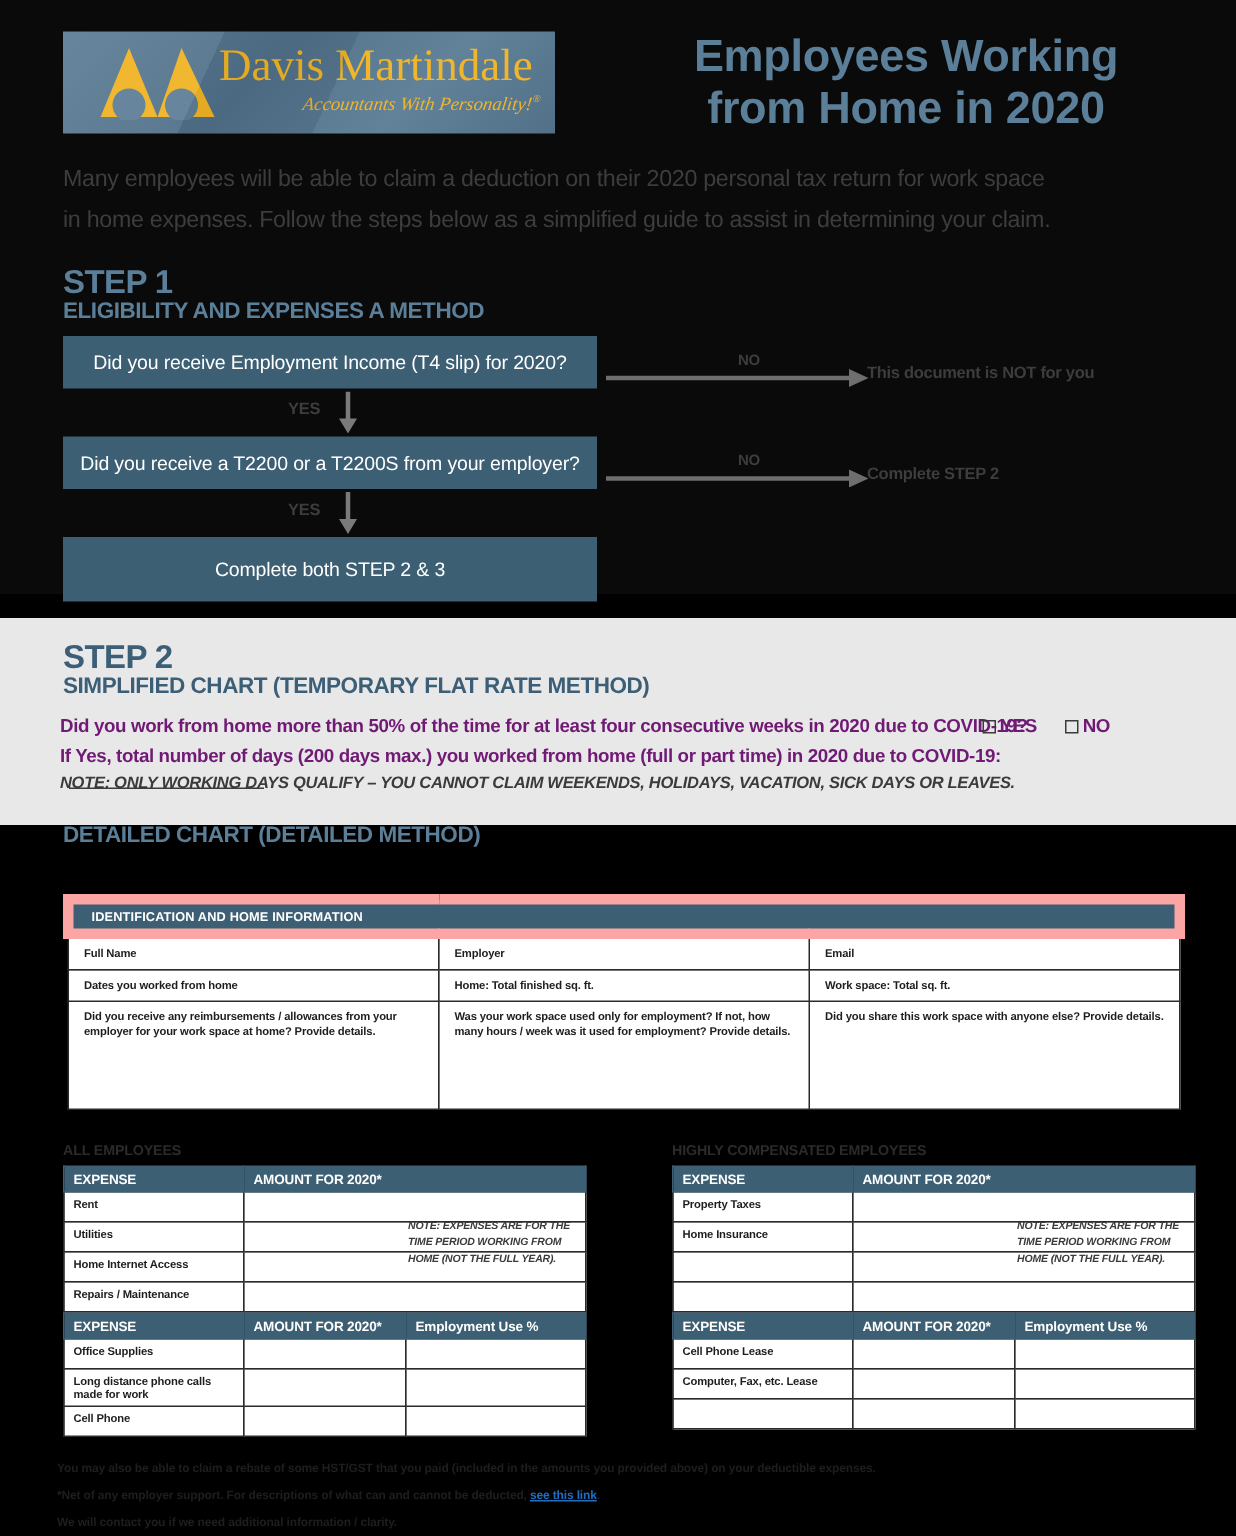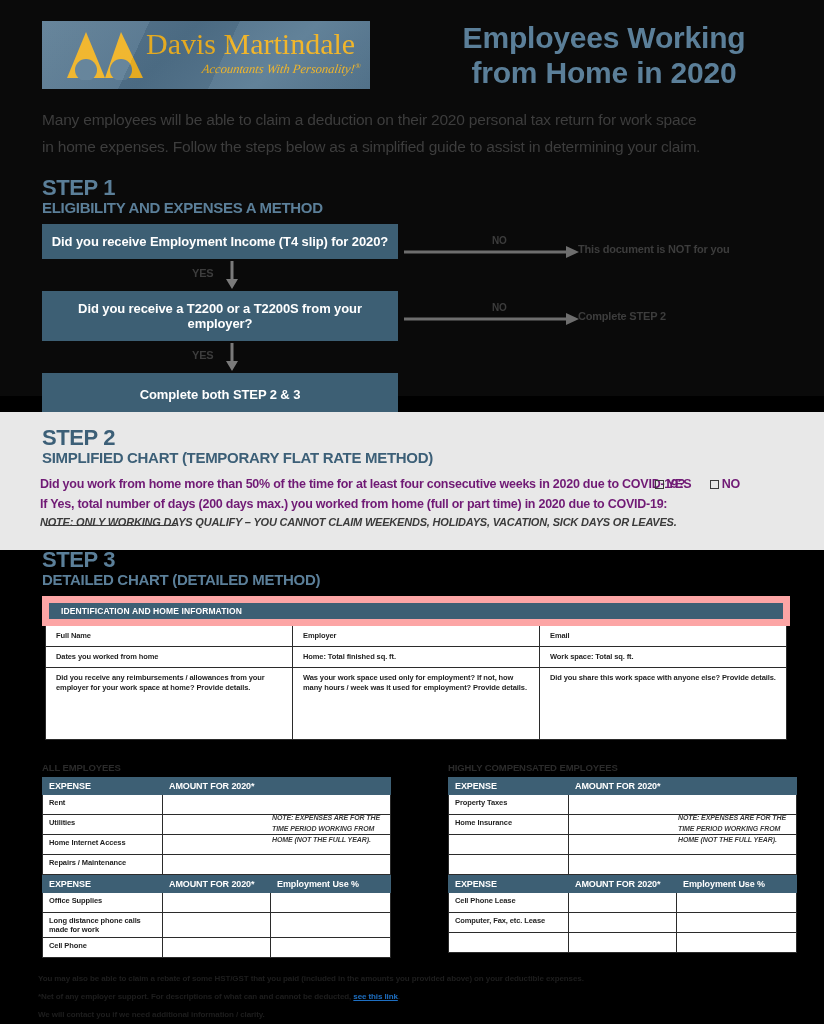--- a/index.html
+++ b/index.html
@@ -108,21 +108,21 @@
   .step-head-light .step-sub { color: #3c5f77; }
 
   #step1-head { position: absolute; left: 42px; top: 176px; }
 
   
   #flow { position: absolute; left: 42px; top: 224px; width: 740px; }
   .flow-box {
     width: 356px;
     background: #3d5f74;
     color: #ffffff;
-    font-weight: bold;
+    font-weight: normal;
     font-size: 13px;
     text-align: center;
     padding: 10px 6px;
     letter-spacing: -0.1px;
   }
   .flow-box.tall { padding: 14px 6px; }
   .yes-row {
     width: 356px;
     height: 32px;
     position: relative;
@@ -419,21 +419,20 @@
       </span>
     </div>
     <div class="q-line">
       <span>If Yes, total number of days (200 days max.) you worked from home (full or part time) in 2020 due to COVID-19:</span><span class="blank-line"></span>
     </div>
     <div id="step2-note">NOTE: ONLY WORKING DAYS QUALIFY – YOU CANNOT CLAIM WEEKENDS, HOLIDAYS, VACATION, SICK DAYS OR LEAVES.</div>
   </div>
 </div>
 
 <div id="step3-head" class="step-head-dark">
-  <div class="step-num">STEP 3</div>
   <div class="step-sub">DETAILED CHART (DETAILED METHOD)</div>
 </div>
 
 <div id="step3-tables">
   <table id="ident-table">
     <tbody>
         <tr class="ident-head">
       <td colspan="3">IDENTIFICATION AND HOME INFORMATION</td>
     </tr>
     <tr class="r1">

